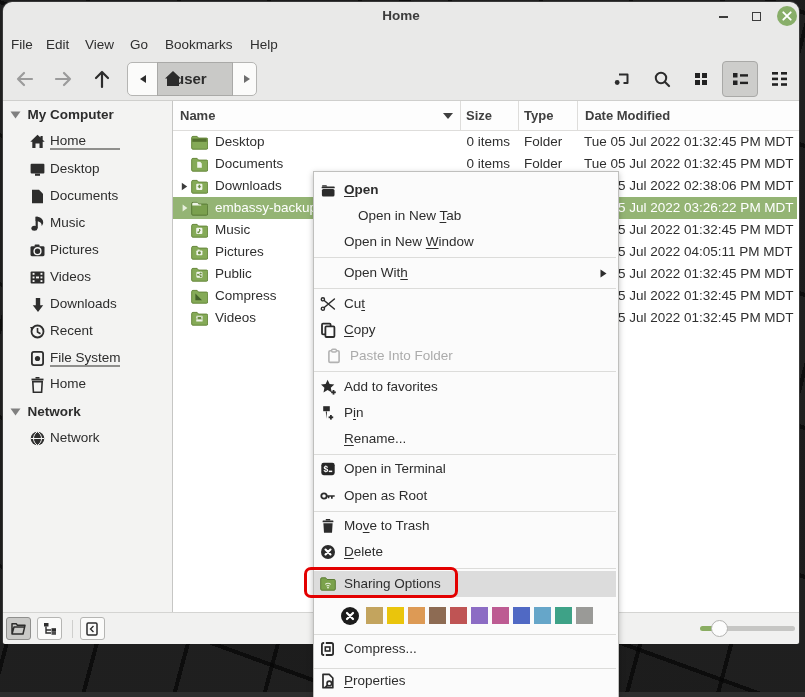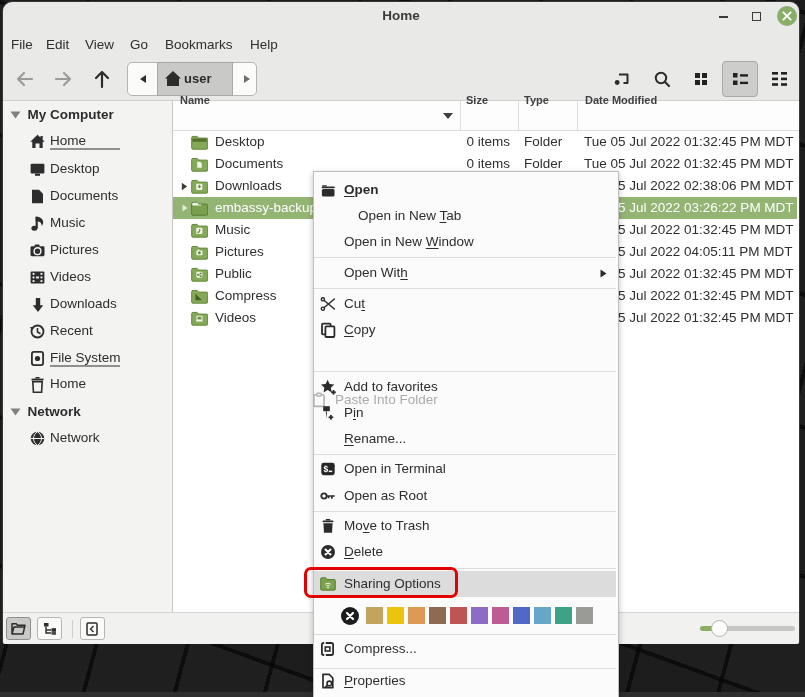--- a/index.html
+++ b/index.html
@@ -15,21 +15,21 @@
 .abs{position:absolute;}
 .win{position:absolute;left:3px;top:2px;width:796px;height:641px;background:#e9e9e8;
   border-radius:9px 9px 2px 2px; box-shadow:0 0 0 1px rgba(60,60,60,.9);}
 .titletext{position:absolute;left:3px;top:8px;width:796px;text-align:center;
   font-weight:bold;font-size:13.5px;line-height:16px;color:#3c3c3c;}
 .mtxt{position:absolute;top:37px;font-size:13.5px;line-height:16px;color:#2e2e2e;}
 
 .pane{position:absolute;left:173px;top:101px;width:626px;height:511px;background:#ffffff;}
 .sidebar{position:absolute;left:3px;top:101px;width:169px;height:511px;background:#f3f3f2;border-right:1px solid #c6c6c4;}
 .hdr{position:absolute;left:173px;top:101px;width:626px;height:29px;background:#fdfdfd;border-bottom:1px solid #dedddb;}
-.hlabel{position:absolute;font-size:11px;line-height:16px;font-weight:bold;color:#404040;top:92px;}
+.hlabel{position:absolute;font-size:13px;line-height:16px;font-weight:bold;color:#404040;top:108px;}
 .vline{position:absolute;top:101px;height:29px;width:1px;background:#dedddb;}
 .row{position:absolute;left:171px;width:628px;height:22px;font-size:13.5px;color:#2f2f2f;white-space:nowrap;}
 .rowsel{color:#ffffff;}
 .rname{position:absolute;left:44px;top:3px;line-height:16px;}
 .rsize{position:absolute;left:289px;width:50px;top:3px;text-align:right;line-height:16px;}
 .rtype{position:absolute;left:353px;top:3px;line-height:16px;}
 .rdate{position:absolute;left:413px;top:3px;line-height:16px;}
 .sbrow{position:absolute;font-size:13.5px;line-height:16px;color:#2d2d2d;}
 .sbhdr{font-weight:bold;}
 
@@ -82,21 +82,21 @@
 <div class="abs" style="left:157px;top:62px;width:76px;height:34px;background:#c9c9c7;border:1px solid #a9a9a7;box-sizing:border-box;"></div>
 <svg class="abs" style="left:139px;top:74px;" width="8" height="10" viewBox="0 0 8 10">
     <path d="M7 1 L7 9 L1 5 Z" fill="#2c2c2c"></path>
   </svg>
 <svg class="abs" style="left:243px;top:74px;" width="8" height="10" viewBox="0 0 8 10">
     <path d="M1 1 L1 9 L7 5 Z" fill="#6e6e6e"></path>
   </svg>
 <svg class="abs" style="left:164px;top:70px;" width="18" height="17" viewBox="0 0 18 17">
     <path d="M9 1 L17 8.5 L15 8.5 L15 16 L3 16 L3 8.5 L1 8.5 Z" fill="#2c2c2c"></path>
   </svg>
-<div class="abs" style="left:184px;top:71px;font-size:13px;line-height:16px;font-weight:bold;color:#2c2c2c;">user</div>
+<div class="abs" style="left:175px;top:71px;font-size:15px;line-height:16px;font-weight:bold;color:#2c2c2c;">user</div>
 
 <svg class="abs" style="left:614px;top:70px;" width="18" height="18" viewBox="0 0 18 18">
     <circle cx="3.2" cy="12.5" r="2.4" fill="#2c2c2c"></circle>
     <path d="M5 4.5 L13.5 4.5 L13.5 13 L9.5 13" stroke="#2c2c2c" stroke-width="2" fill="none" stroke-linejoin="round"></path>
   </svg>
 <svg class="abs" style="left:653px;top:70px;" width="18" height="18" viewBox="0 0 18 18">
     <circle cx="8" cy="8" r="5.2" stroke="#2c2c2c" stroke-width="2" fill="none"></circle>
     <path d="M12 12 L16 16" stroke="#2c2c2c" stroke-width="2.2" stroke-linecap="round"></path>
   </svg>
 <svg class="abs" style="left:695px;top:73px;" width="12" height="12" viewBox="0 0 12 12">
@@ -362,21 +362,21 @@
     </svg>
     <span class="txt">Cu<span class="u">t</span></span>
   </div>
 <div class="mi" style="left:314px;top:316.5px;">
     <svg class="ic" viewBox="0 0 16 16">
       <rect x="2" y="1.7" width="8.6" height="10.6" rx="1" fill="none" stroke="#2b2b2b" stroke-width="1.8"></rect>
       <rect x="5.4" y="4.4" width="9" height="10.6" rx="1" fill="#fbfbfb" stroke="#2b2b2b" stroke-width="1.8"></rect>
     </svg>
     <span class="txt"><span class="u">C</span>opy</span>
   </div>
-<div class="mi" style="left:305px;top:342.5px;margin-top:44px;">
+<div class="mi" style="left:320px;top:342.5px;">
     <svg class="ic" viewBox="0 0 16 16">
       <rect x="2.9" y="2.8" width="10.2" height="11.6" rx="1.2" fill="none" stroke="#b2b2b2" stroke-width="1.6"></rect>
       <rect x="5.7" y="1.2" width="4.6" height="2.8" rx="0.9" fill="#fbfbfb" stroke="#b2b2b2" stroke-width="1.4"></rect>
     </svg>
     <span class="txt gray">Paste Into Folder</span>
   </div>
 <div class="msep" style="left:314px;top:370.5px;"></div>
 <div class="mi" style="left:314px;top:373.5px;">
     <svg class="ic" viewBox="0 0 16 16">
       <path d="M7.6 0.8 l2 4.3 4.7.5 -3.5 3.2 1 4.6 -4.2-2.3 -4.1 2.3 .9-4.6 -3.4-3.2 4.6-.5Z" fill="#2b2b2b"></path>

